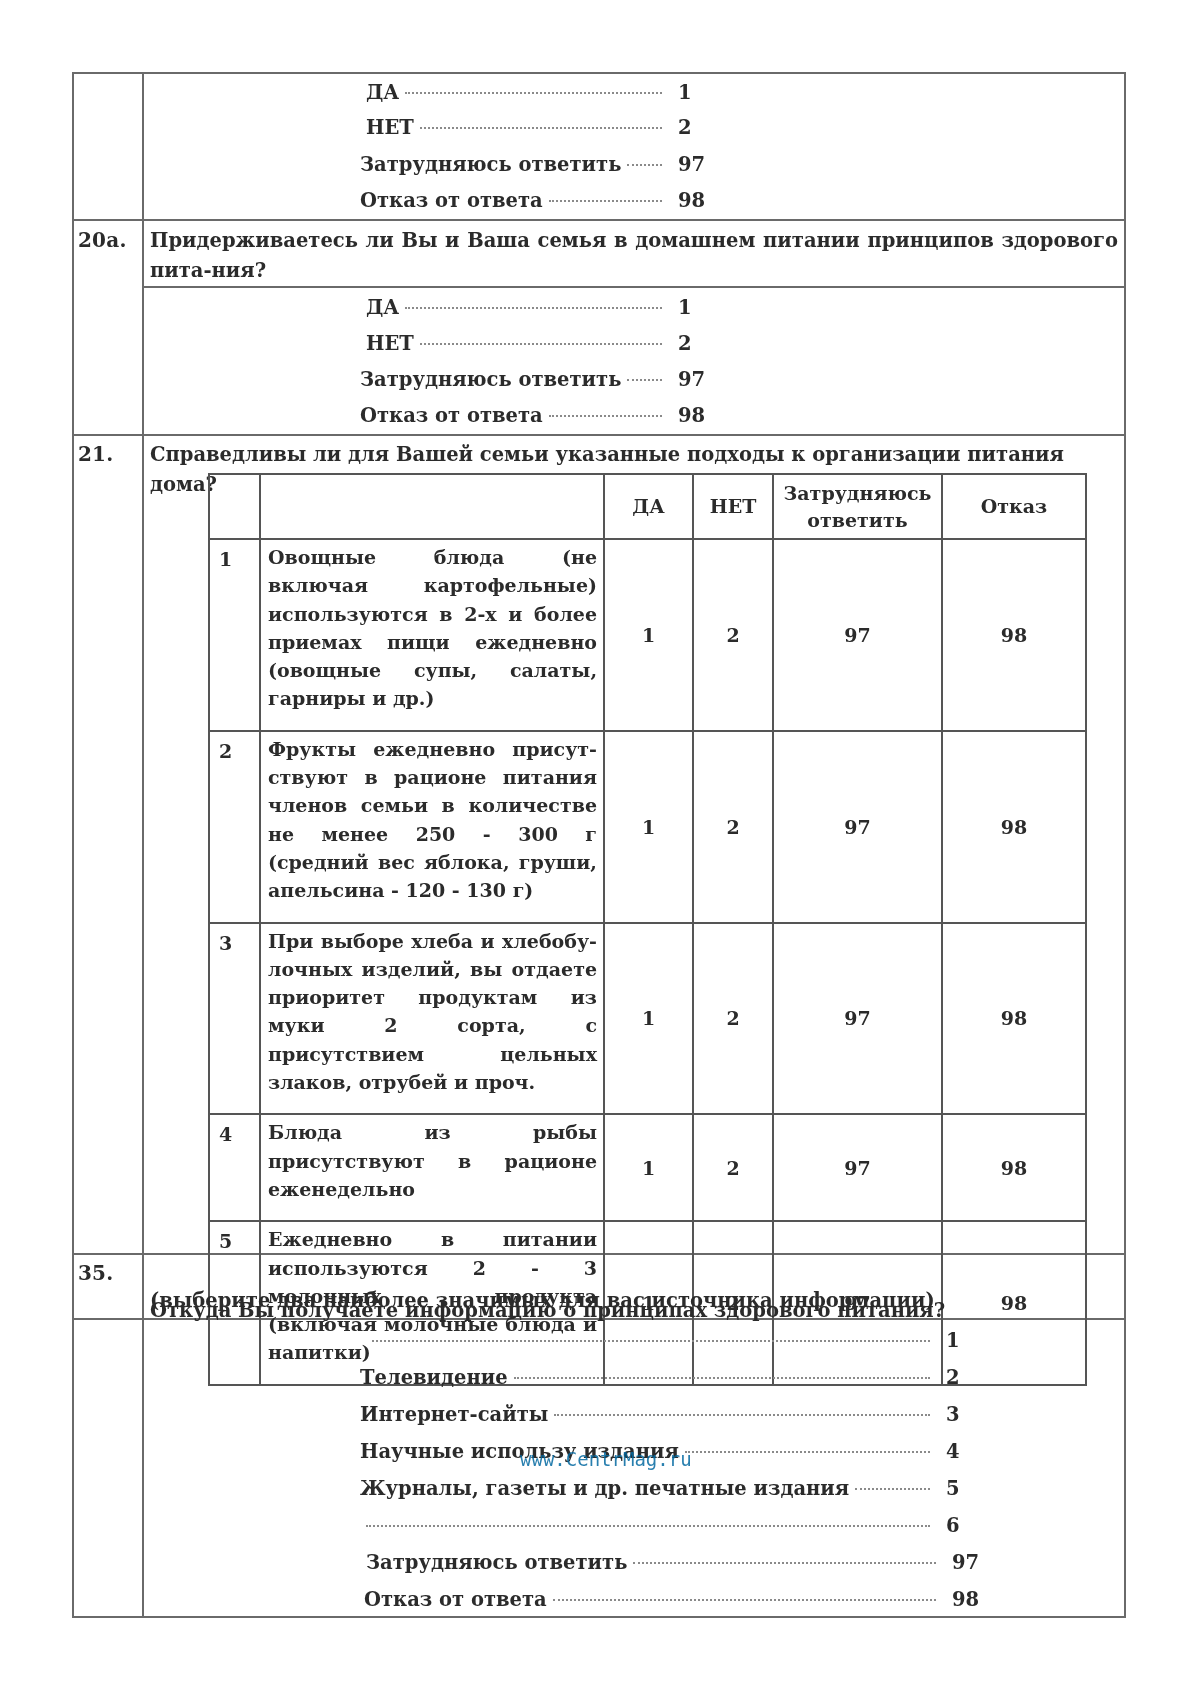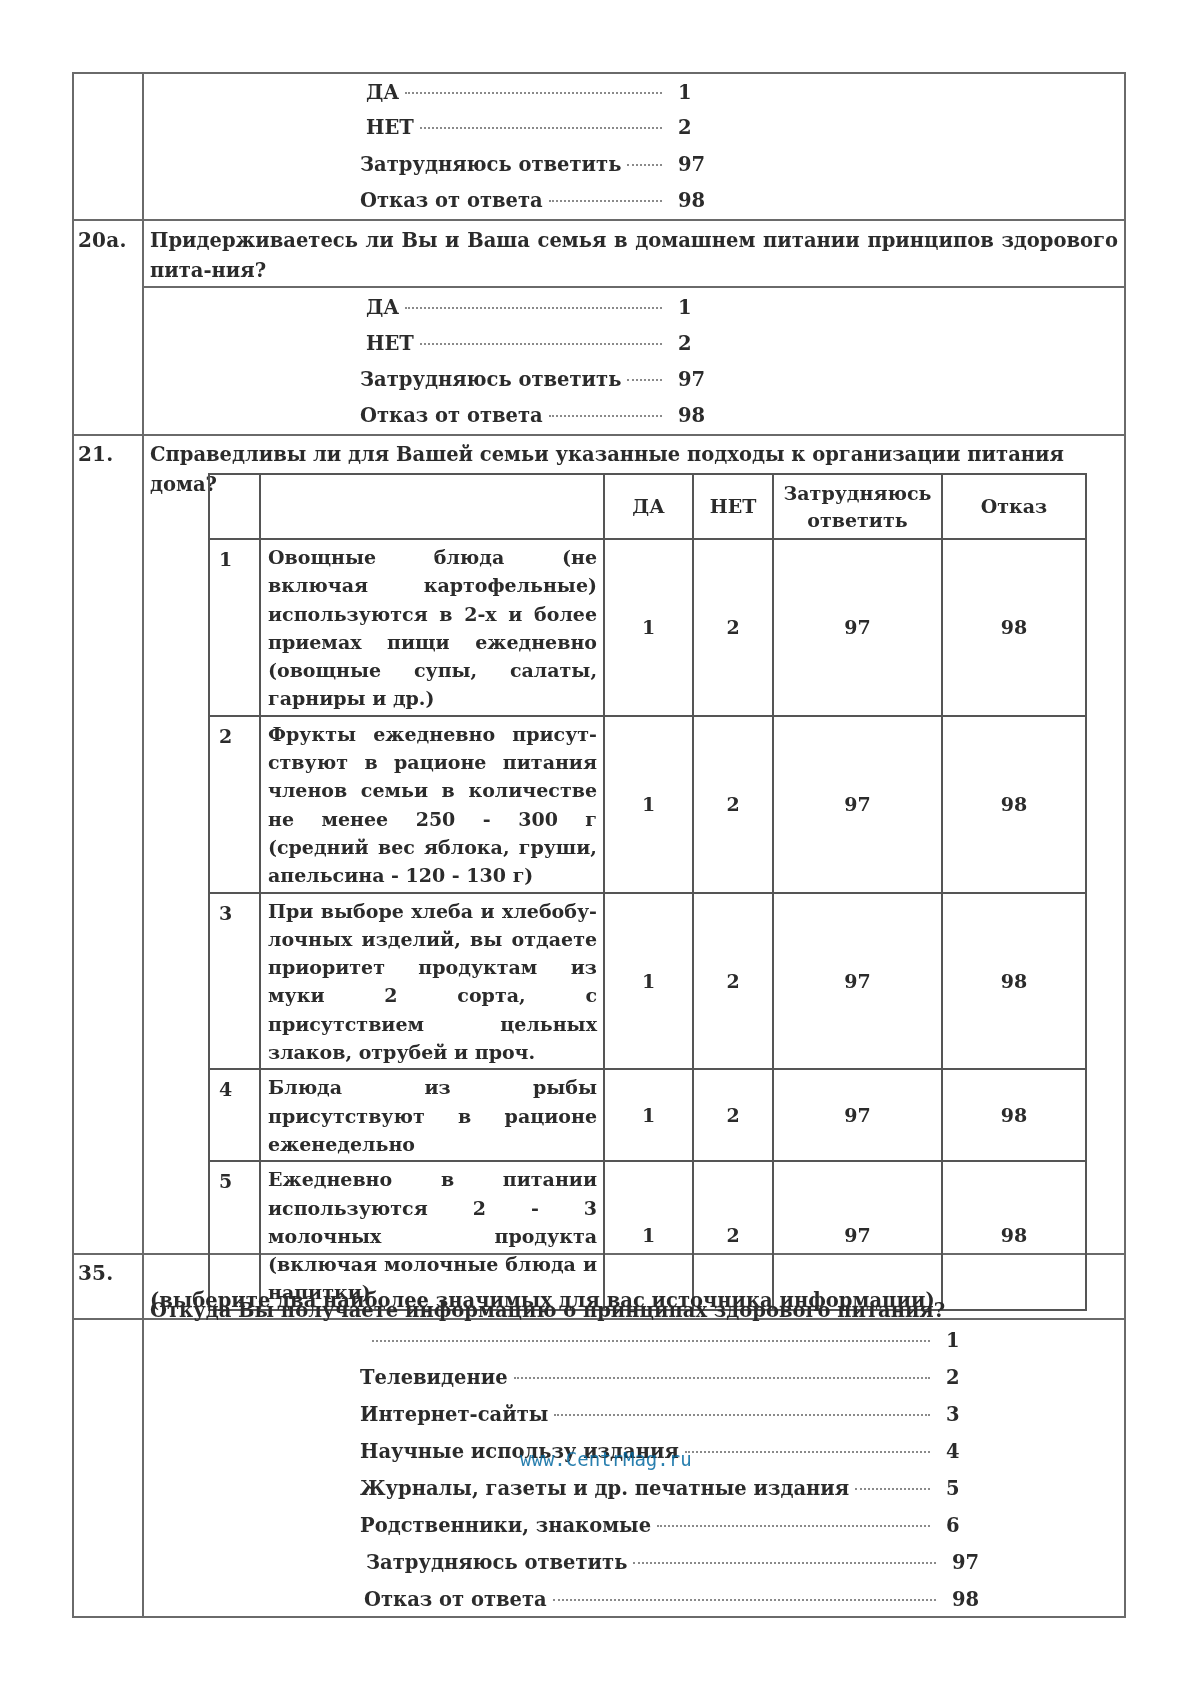--- a/index.html
+++ b/index.html
@@ -12,21 +12,21 @@
   .opt { position: absolute; font-weight: bold; font-size: 19.5px; height: 30px; line-height: 30px; display: flex; align-items: baseline; }
   .opt .lbl { white-space: nowrap; }
   .opt .dots { flex: 1; border-bottom: 2px dotted #8a8a8a; margin: 0 6px; transform: translateY(-5px); min-width: 10px; }
   .opt .code { width: 34px; text-align: left; padding-left: 10px; }
   .opt.short { left: 366px; width: 346px; }
   .opt.long { left: 360px; width: 620px; }
   table.inner { position: absolute; left: 208px; top: 473px; width: 877px; border-collapse: collapse; table-layout: fixed; }
   table.inner td, table.inner th { border: 2px solid #555555; font-weight: bold; padding: 0; vertical-align: middle; }
   table.inner th { font-size: 19px; text-align: center; line-height: 27px; height: 63px; }
   table.inner td.num { vertical-align: top; padding: 8px 0 0 9px; font-size: 19px; }
-  table.inner td.txt { font-size: 19px; line-height: 28.3px; padding: 3px 6px 2px 7px; text-align: justify; text-align-last: left; margin-top: 20px; }
+  table.inner td.txt { font-size: 19px; line-height: 28.3px; padding: 3px 6px 17px 7px; text-align: justify; text-align-last: left; margin-top: 20px; }
   table.inner td.val { text-align: center; font-size: 19px; }
   .watermark { position: absolute; left: 520px; top: 1448px; font-family: "DejaVu Sans Mono", monospace; font-size: 19px; color: #0369a1; opacity: 0.85; }
 </style>
 </head>
 <body>
 
 <div class="hl" style="left:72px; top:72px; width:1053px;"></div>
 <div class="hl" style="left:72px; top:1616px; width:1053px;"></div>
 <div class="vl" style="left:72px; top:72px; height:1546px;"></div>
 <div class="vl" style="left:1124px; top:72px; height:1546px;"></div>
@@ -176,21 +176,20 @@
     <span class="lbl">Научные использу издания</span>
       <span class="dots"></span>
       <span class="code">4</span>
   </div>
   <div class="opt long" style="top:1474px;">
     <span class="lbl">Журналы, газеты и др. печатные издания</span>
       <span class="dots"></span>
       <span class="code">5</span>
   </div>
   <div class="opt long" style="top:1511px;">
-    <span class="lbl">Родственники, знакомые</span>
       <span class="dots"></span>
       <span class="code">6</span>
   </div>
   <div class="opt long" style="top:1548px; left:366px; width:620px;">
     <span class="lbl">Затрудняюсь ответить</span>
       <span class="dots"></span>
       <span class="code">97</span>
   </div>
   <div class="opt long" style="top:1585px; left:364px; width:622px;">
     <span class="lbl">Отказ от ответа</span>

